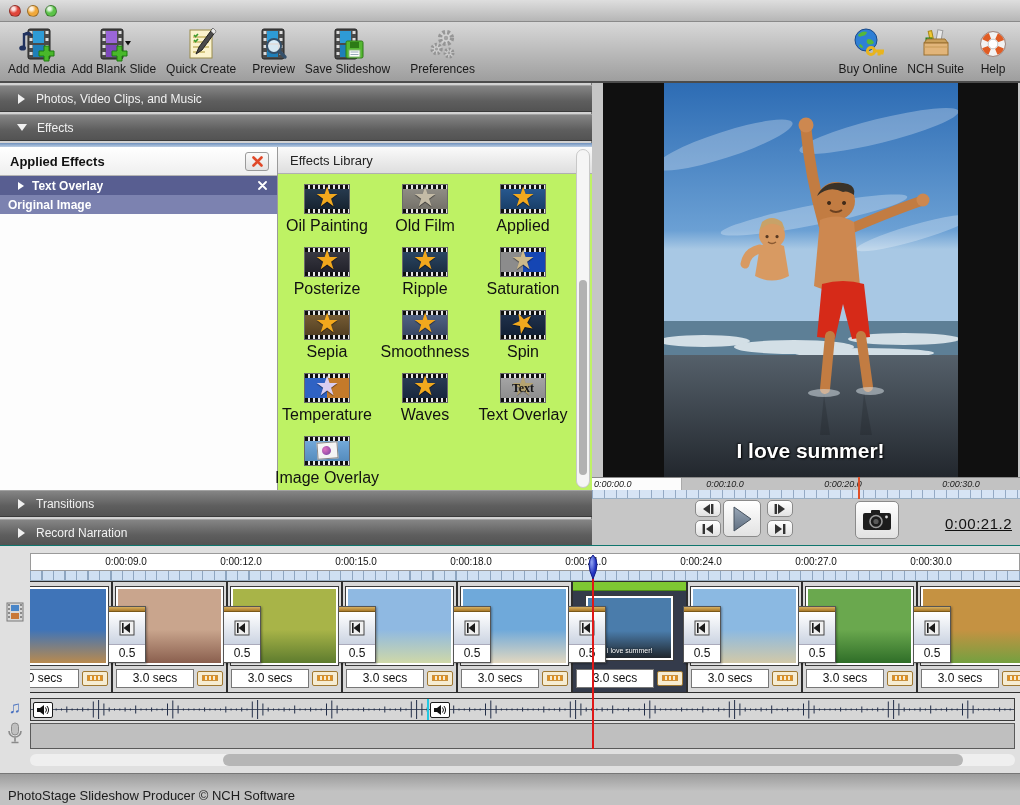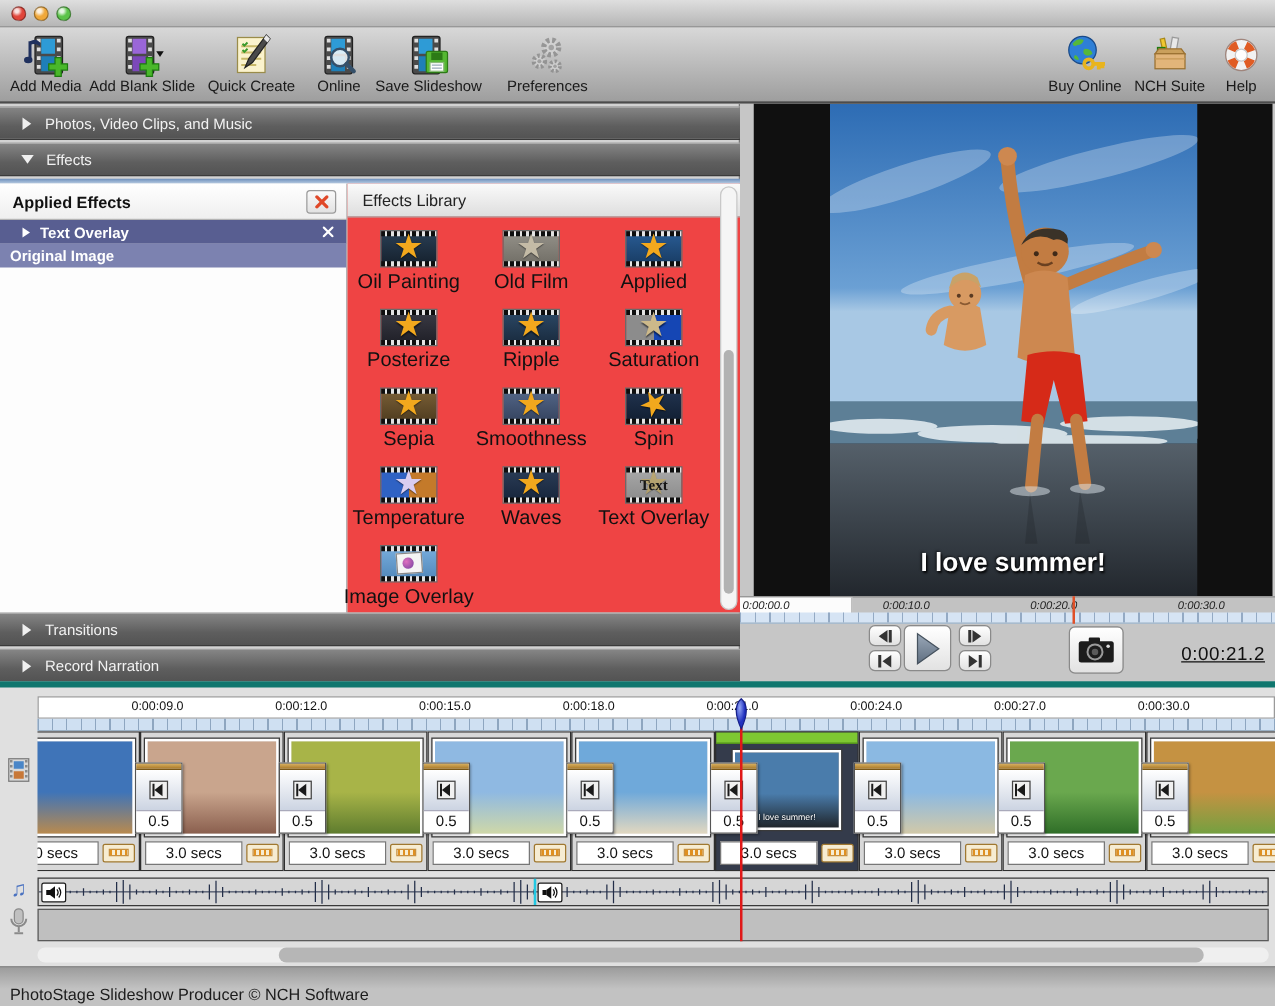--- a/index.html
+++ b/index.html
@@ -51,21 +51,21 @@
   .applied-title { font-size:13px; font-weight:bold; color:#111; padding-left:10px; flex:1; }
   .applied-x { width:24px; height:19px; margin-right:8px; background:linear-gradient(#fafafa,#e2e2e2);
                border:1px solid #9a9a9a; border-radius:3px; display:flex; align-items:center; justify-content:center; }
   .fxrow { height:19px; display:flex; align-items:center; color:#fff; font-size:12px; font-weight:bold; }
   .fxrow.sel1 { background:#585e91; }
   .fxrow.sel2 { background:#7c82b0; padding-left:8px; }
   .fxrow .rtri { width:0; height:0; border-left:6px solid #fff; border-top:4px solid transparent;
                  border-bottom:4px solid transparent; margin:0 8px 0 18px; }
   .fxrow .rx { margin-left:auto; margin-right:10px; }
 
-  .library-col { position:absolute; left:278px; top:0; width:314px; height:343px; background:#ef4444; }
+  .library-col { position:absolute; left:278px; top:0; width:314px; height:343px; background:#bef264; }
   .library-head { height:27px; background:linear-gradient(#fafafa,#dedede); border-bottom:1px solid #b0b0b0;
                   display:flex; align-items:center; font-size:13px; color:#222; padding-left:12px; }
   .fx-grid { position:absolute; left:0; top:27px; width:296px; height:316px; display:grid;
              grid-template-columns:repeat(3,98px); grid-auto-rows:63px; padding-top:6px; }
   .fx-cell { display:flex; flex-direction:column; align-items:center; padding-top:4px; }
   .fx-thumb { width:46px; height:30px; position:relative; border:1px solid #6a6a6a; flex:none; }
   .fx-thumb .strip { position:absolute; left:0; right:0; height:4px;
                      background:repeating-linear-gradient(90deg,#0e0e0e 0 3px,#e4e4e4 3px 5px); }
   .fx-thumb .strip.t { top:0; } .fx-thumb .strip.b { bottom:0; }
   .fx-star { position:absolute; left:0; top:-2px; width:100%; height:100%; display:flex; align-items:center;
@@ -96,21 +96,21 @@
               border-bottom:1px solid #9ab0c4; }
   .pv-red { position:absolute; left:266px; top:394px; width:2px; height:22px; background:#e05028; }
   .pv-controls { position:absolute; left:0; top:416px; width:428px; height:46px; }
   .cbtn { position:absolute; background:linear-gradient(#ffffff,#e2e2e2); border:1px solid #8a8a8a;
           border-radius:5px; display:flex; align-items:center; justify-content:center; }
   .time-display { position:absolute; right:8px; top:16px; font-size:15px; color:#111;
                   text-decoration:underline; letter-spacing:.5px; }
 
   
   .timeline { position:absolute; left:0; top:545px; width:1020px; height:228px; background:#e0e0e0;
-              border-top:5px solid #0f766e; }
+              border-top:1px solid #0f766e; }
   .tl-ruler { position:absolute; left:30px; top:7px; width:990px; height:18px; background:#fff;
               border:1px solid #9a9a9a; font-size:10px; color:#111; }
   .tl-ruler span { position:absolute; top:2px; transform:translateX(-50%); }
   .tl-ticks { position:absolute; left:30px; top:25px; width:990px; height:10px;
               background:repeating-linear-gradient(90deg,#8ea6c0 0 1px,rgba(0,0,0,0) 1px 11.5px),#cfe0f2;
               border-bottom:1px solid #9ab0c4; }
   .slides { position:absolute; left:30px; top:35px; width:990px; height:112px; overflow:hidden; }
   .slide { position:absolute; top:0; width:115px; height:112px; background:#d8d8d8; border:1px solid #2e2e2e; }
   .slide.sel { background:#343b4b; }
   .sl-green { position:absolute; left:0; right:0; top:0; height:9px; background:#7ec832; border-bottom:1px solid #4f8f17; }
@@ -209,21 +209,21 @@
       <span class="tb-ico">
         <svg width="36" height="36" viewBox="0 0 36 36">
           <rect x="7" y="3" width="22" height="30" rx="2" fill="#4a4a4a" stroke="#222"></rect>
           <path fill="#ddd" d="M8.5 5h3v3h-3zM8.5 12h3v3h-3zM8.5 19h3v3h-3zM8.5 26h3v3h-3zM24.5 5h3v3h-3zM24.5 12h3v3h-3zM24.5 19h3v3h-3zM24.5 26h3v3h-3z"></path>
           <rect x="12" y="5" width="11" height="12" fill="#2e9bd6"></rect>
             <rect x="12" y="19" width="11" height="12" fill="#1f7fb8"></rect>
           <circle cx="19" cy="20" r="7" fill="rgba(255,255,255,.82)" stroke="#35506a" stroke-width="2"></circle>
           <path d="M24.2 25.2 L30 31" stroke="#35506a" stroke-width="3.4" stroke-linecap="round"></path>
         </svg>
       </span>
-      <span class="tb-label">Online</span>
+      <span class="tb-label">Preview</span>
     </div>
 
     <div class="tb-btn sp20">
       <span class="tb-ico">
         <svg width="36" height="36" viewBox="0 0 36 36">
           <rect x="5" y="3" width="22" height="30" rx="2" fill="#4a4a4a" stroke="#222"></rect>
           <path fill="#ddd" d="M6.5 5h3v3h-3zM6.5 12h3v3h-3zM6.5 19h3v3h-3zM6.5 26h3v3h-3zM22.5 5h3v3h-3zM22.5 12h3v3h-3zM22.5 19h3v3h-3zM22.5 26h3v3h-3z"></path>
           <rect x="10" y="5" width="11" height="12" fill="#2e9bd6"></rect>
             <rect x="10" y="19" width="11" height="12" fill="#1f7fb8"></rect>
           <rect x="16" y="15" width="17" height="17" rx="1.5" fill="#55b832" stroke="#2c7a16"></rect>

